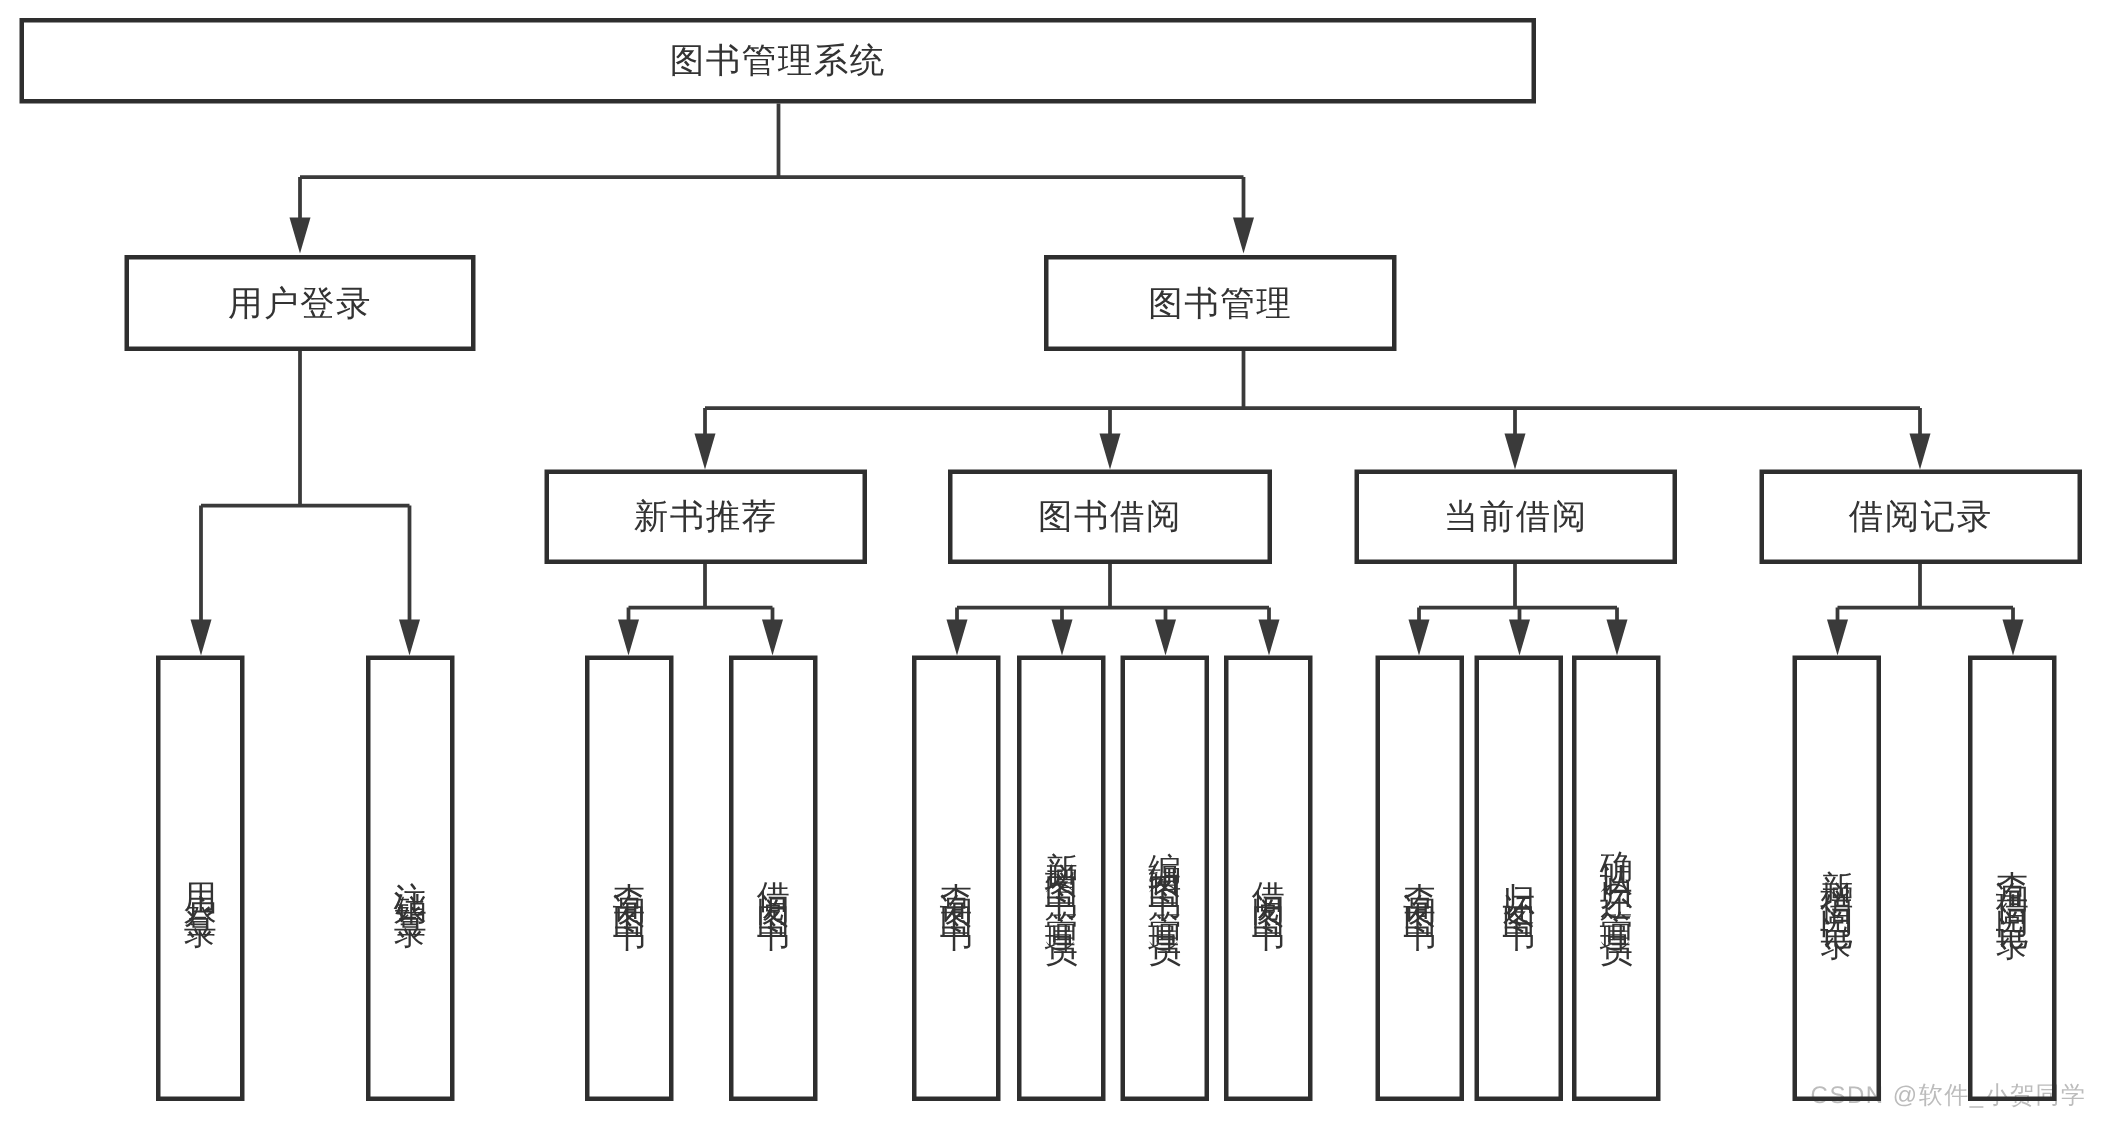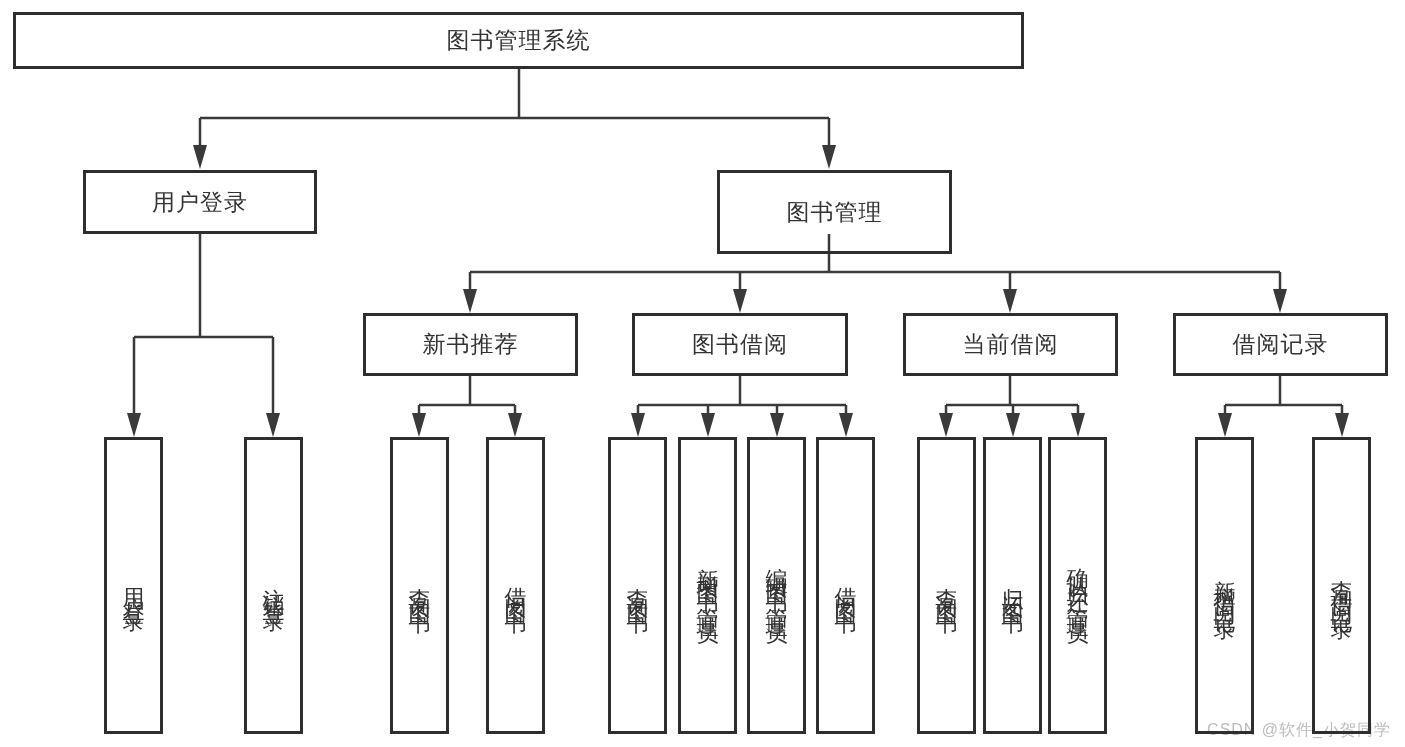--- a/index.html
+++ b/index.html
@@ -108,21 +108,21 @@
     <polygon points="1335,413 1349,413 1342,437"></polygon>
   </svg>
 
   <div class="box" style="left:13px; top:12px; width:1011px; height:57px;">
     <span class="hlabel">图书管理系统</span>
   </div>
 
   <div class="box" style="left:83px; top:170px; width:234px; height:64px;">
     <span class="hlabel">用户登录</span>
   </div>
-  <div class="box" style="left:717px; top:170px; width:235px; height:84px;">
+  <div class="box" style="left:696px; top:170px; width:235px; height:64px;">
     <span class="hlabel">图书管理</span>
   </div>
 
   <div class="box" style="left:632px; top:313px; width:216px; height:63px;">
     <span class="hlabel">图书借阅</span>
   </div>
   <div class="box" style="left:363px; top:313px; width:215px; height:63px;">
     <span class="hlabel">新书推荐</span>
   </div>
   <div class="box" style="left:903px; top:313px; width:215px; height:63px;">

